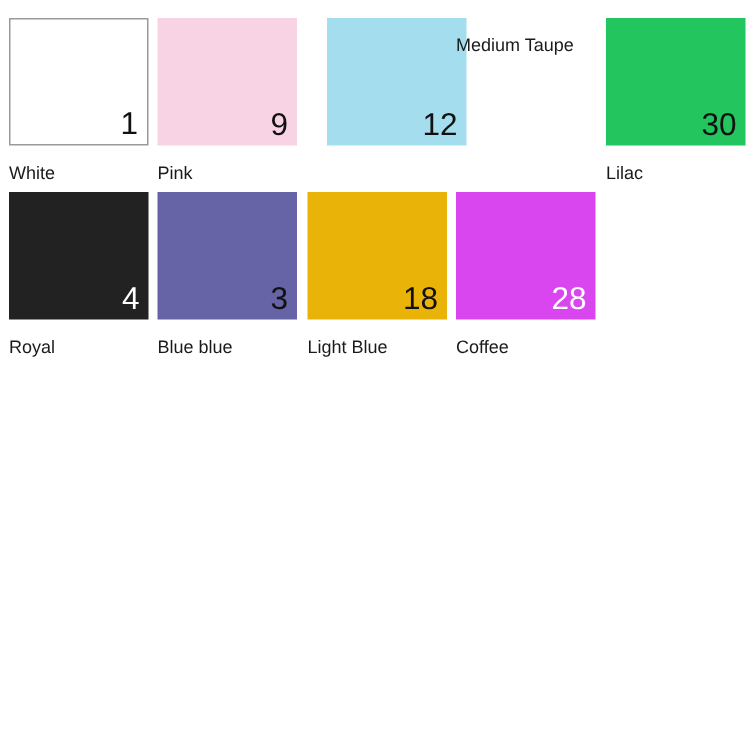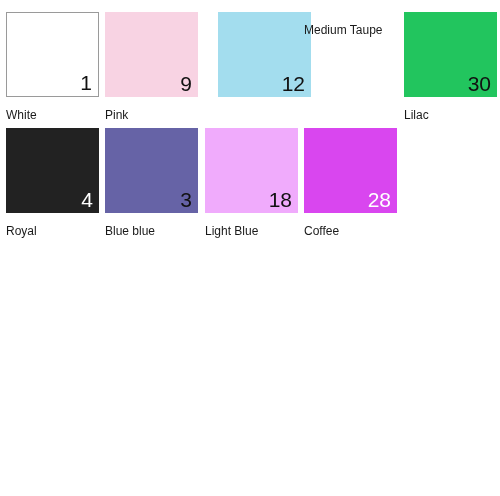--- a/index.html
+++ b/index.html
@@ -108,21 +108,21 @@
         </div>
         <div class="swatch-label">Royal</div>
       </div>
       <div class="swatch-cell col-1">
         <div class="swatch-chip" style="background: rgb(102, 99, 166);">
           <span class="swatch-number" style="color: rgb(17, 17, 17);">3</span>
         </div>
         <div class="swatch-label">Blue blue</div>
       </div>
       <div class="swatch-cell col-2">
-        <div class="swatch-chip" style="background: #f0abfc;">
+        <div class="swatch-chip" style="background: #eab308;">
           <span class="swatch-number" style="color: rgb(17, 17, 17);">18</span>
         </div>
         <div class="swatch-label">Light Blue</div>
       </div>
       <div class="swatch-cell col-3">
         <div class="swatch-chip" style="background: #d946ef;">
           <span class="swatch-number" style="color: rgb(255, 255, 255);">28</span>
         </div>
         <div class="swatch-label">Coffee</div>
       </div>

